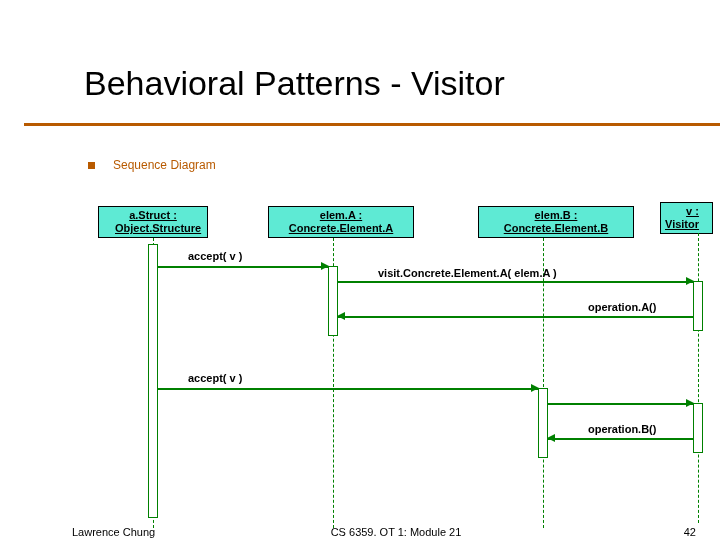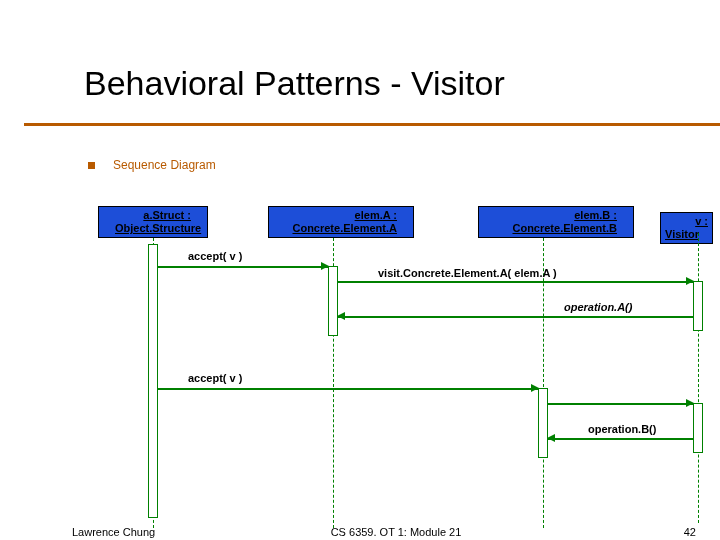--- a/index.html
+++ b/index.html
@@ -32,24 +32,24 @@
   .diagram {
     position: absolute;
     left: 40px;
     top: 150px;
     width: 660px;
     height: 340px;
   }
   .lifeline-box {
     position: absolute;
     border: 1px solid #000;
-    background: #1d4ed8;
+    background: #5eead4;
     font-size: 11px;
     font-weight: 700;
-    text-align: right;
+    text-align: center;
     padding: 2px 4px;
     text-decoration: underline;
     line-height: 1.2;
   }
   .lifeline-line {
     position: absolute;
     border-left: 1.5px dashed #008000;
     height: 290px;
   }
   .activation {
@@ -131,21 +131,21 @@
     <span>Object.Structure</span>
   </div>
   <div class="lifeline-box" style="left:180px; top:8px; width:146px;">
     <span>elem.A :</span><br>
     <span>Concrete.Element.A</span>
   </div>
   <div class="lifeline-box" style="left:390px; top:8px; width:156px;">
     <span>elem.B :</span><br>
     <span>Concrete.Element.B</span>
   </div>
-  <div class="lifeline-box" style="left:572px; top:14px; width:53px;">
+  <div class="lifeline-box" style="left:572px; top:4px; width:53px;">
     <span>v : Visitor</span>
   </div>
 
   <div class="lifeline-line" style="left:65px;  top:40px;"></div>
   <div class="lifeline-line" style="left:245px; top:40px;"></div>
   <div class="lifeline-line" style="left:455px; top:40px;"></div>
   <div class="lifeline-line" style="left:610px; top:35px;"></div>
 
   <div class="activation" style="left:60px;  top:46px; height:274px;"></div>
   <div class="activation" style="left:240px; top:68px; height:70px;"></div>
@@ -153,21 +153,21 @@
   <div class="activation" style="left:605px; top:83px; height:50px;"></div>
   <div class="activation" style="left:605px; top:205px; height:50px;"></div>
 
   <div class="arrow" style="left:70px; top:68px; width:170px;"></div>
   <div class="arrow-label" style="left:100px; top:52px;">accept( v )</div>
 
   <div class="arrow" style="left:250px; top:83px; width:355px;"></div>
   <div class="arrow-label" style="left:290px; top:69px;">visit.Concrete.Element.A( elem.A )</div>
 
   <div class="arrow left" style="left:250px; top:118px; width:355px;"></div>
-  <div class="arrow-label" style="left:476px; top:103px;font-style:italic;">operation.A()</div>
+  <div class="arrow-label" style="left:500px; top:103px;">operation.A()</div>
 
   <div class="arrow" style="left:70px; top:190px; width:380px;"></div>
   <div class="arrow-label" style="left:100px; top:174px;">accept( v )</div>
 
   <div class="arrow" style="left:460px; top:205px; width:145px;"></div>
 
   <div class="arrow left" style="left:460px; top:240px; width:145px;"></div>
   <div class="arrow-label" style="left:500px; top:225px;">operation.B()</div>
 
 </div>

